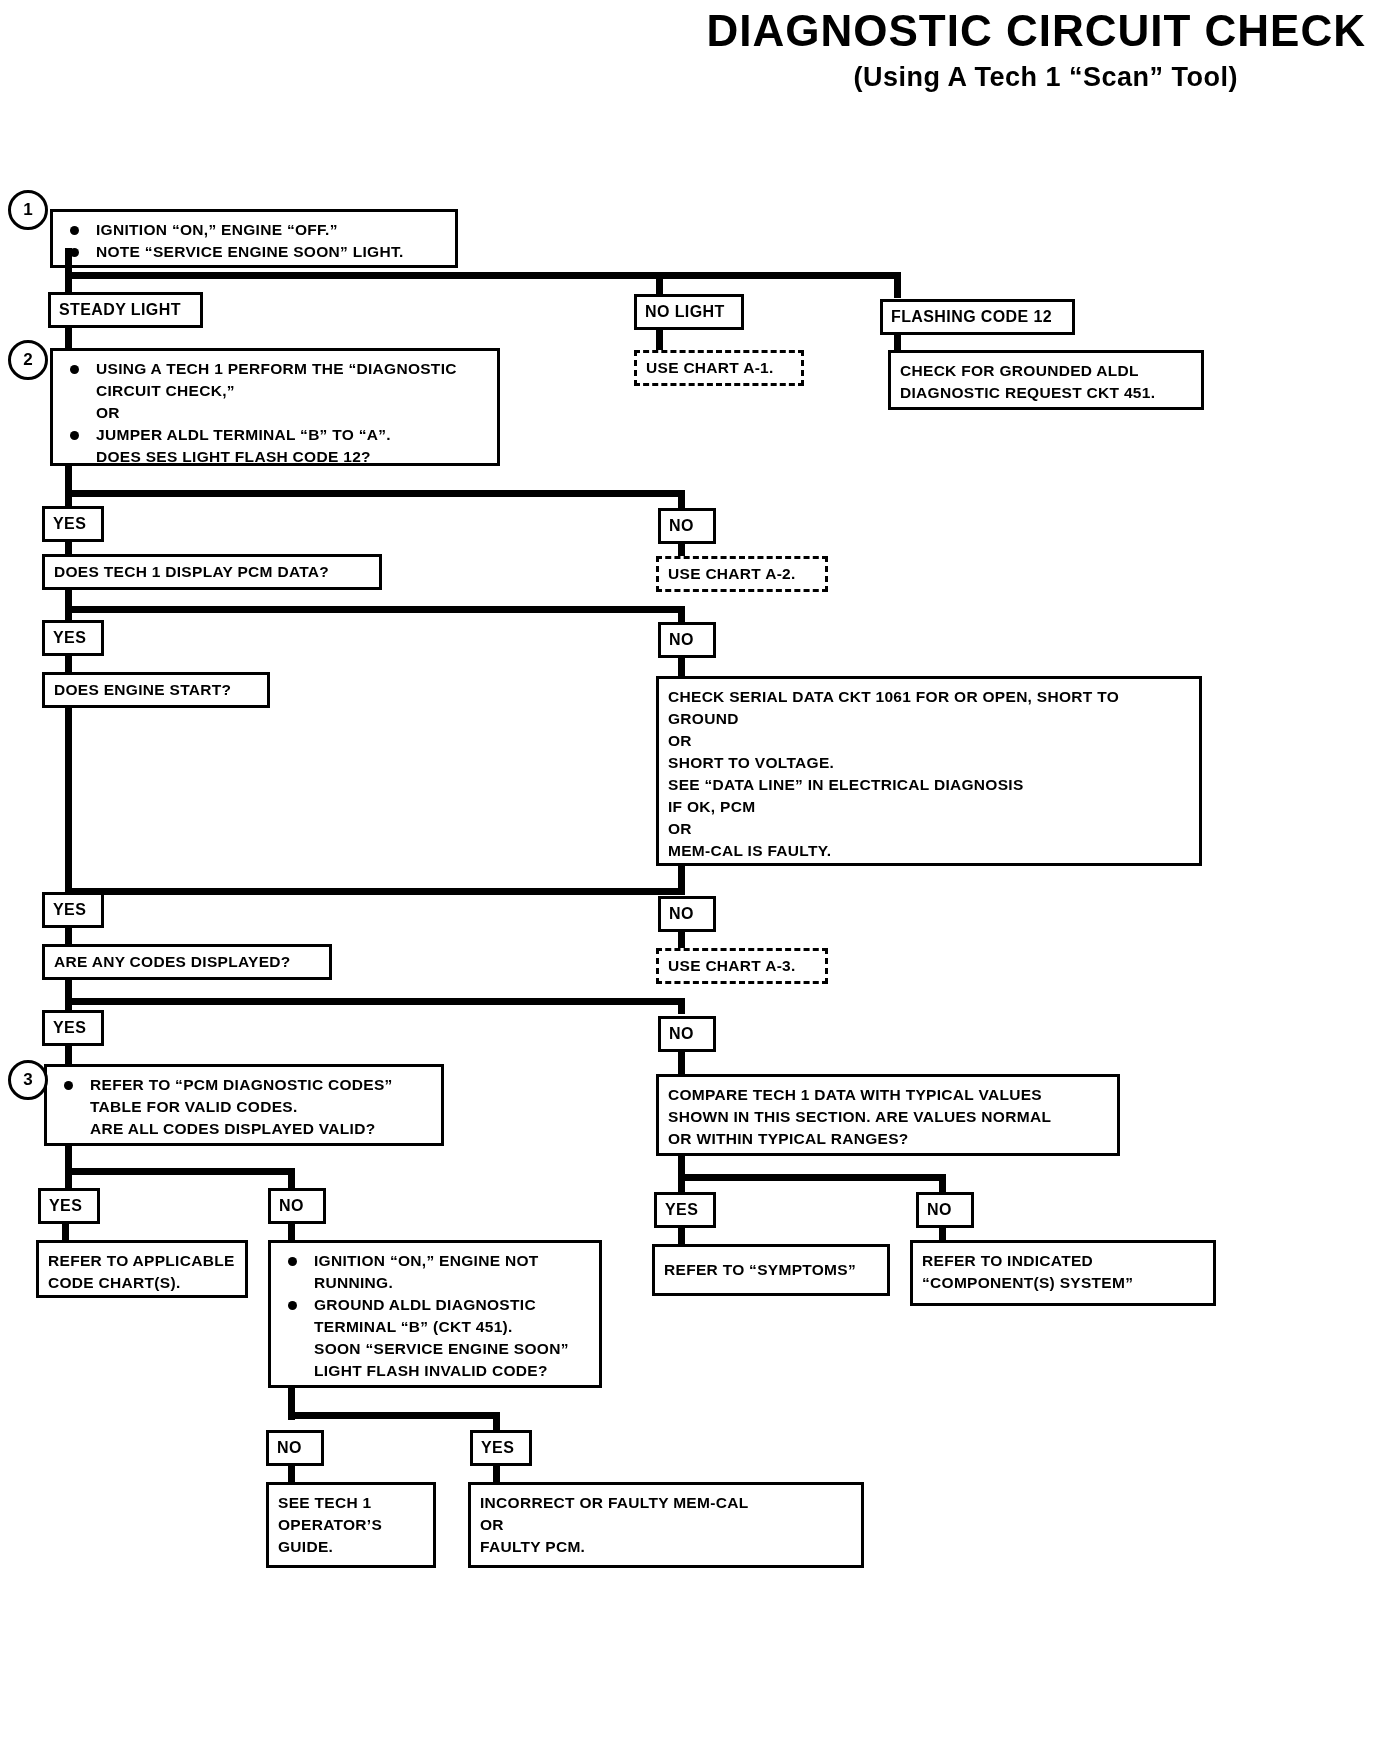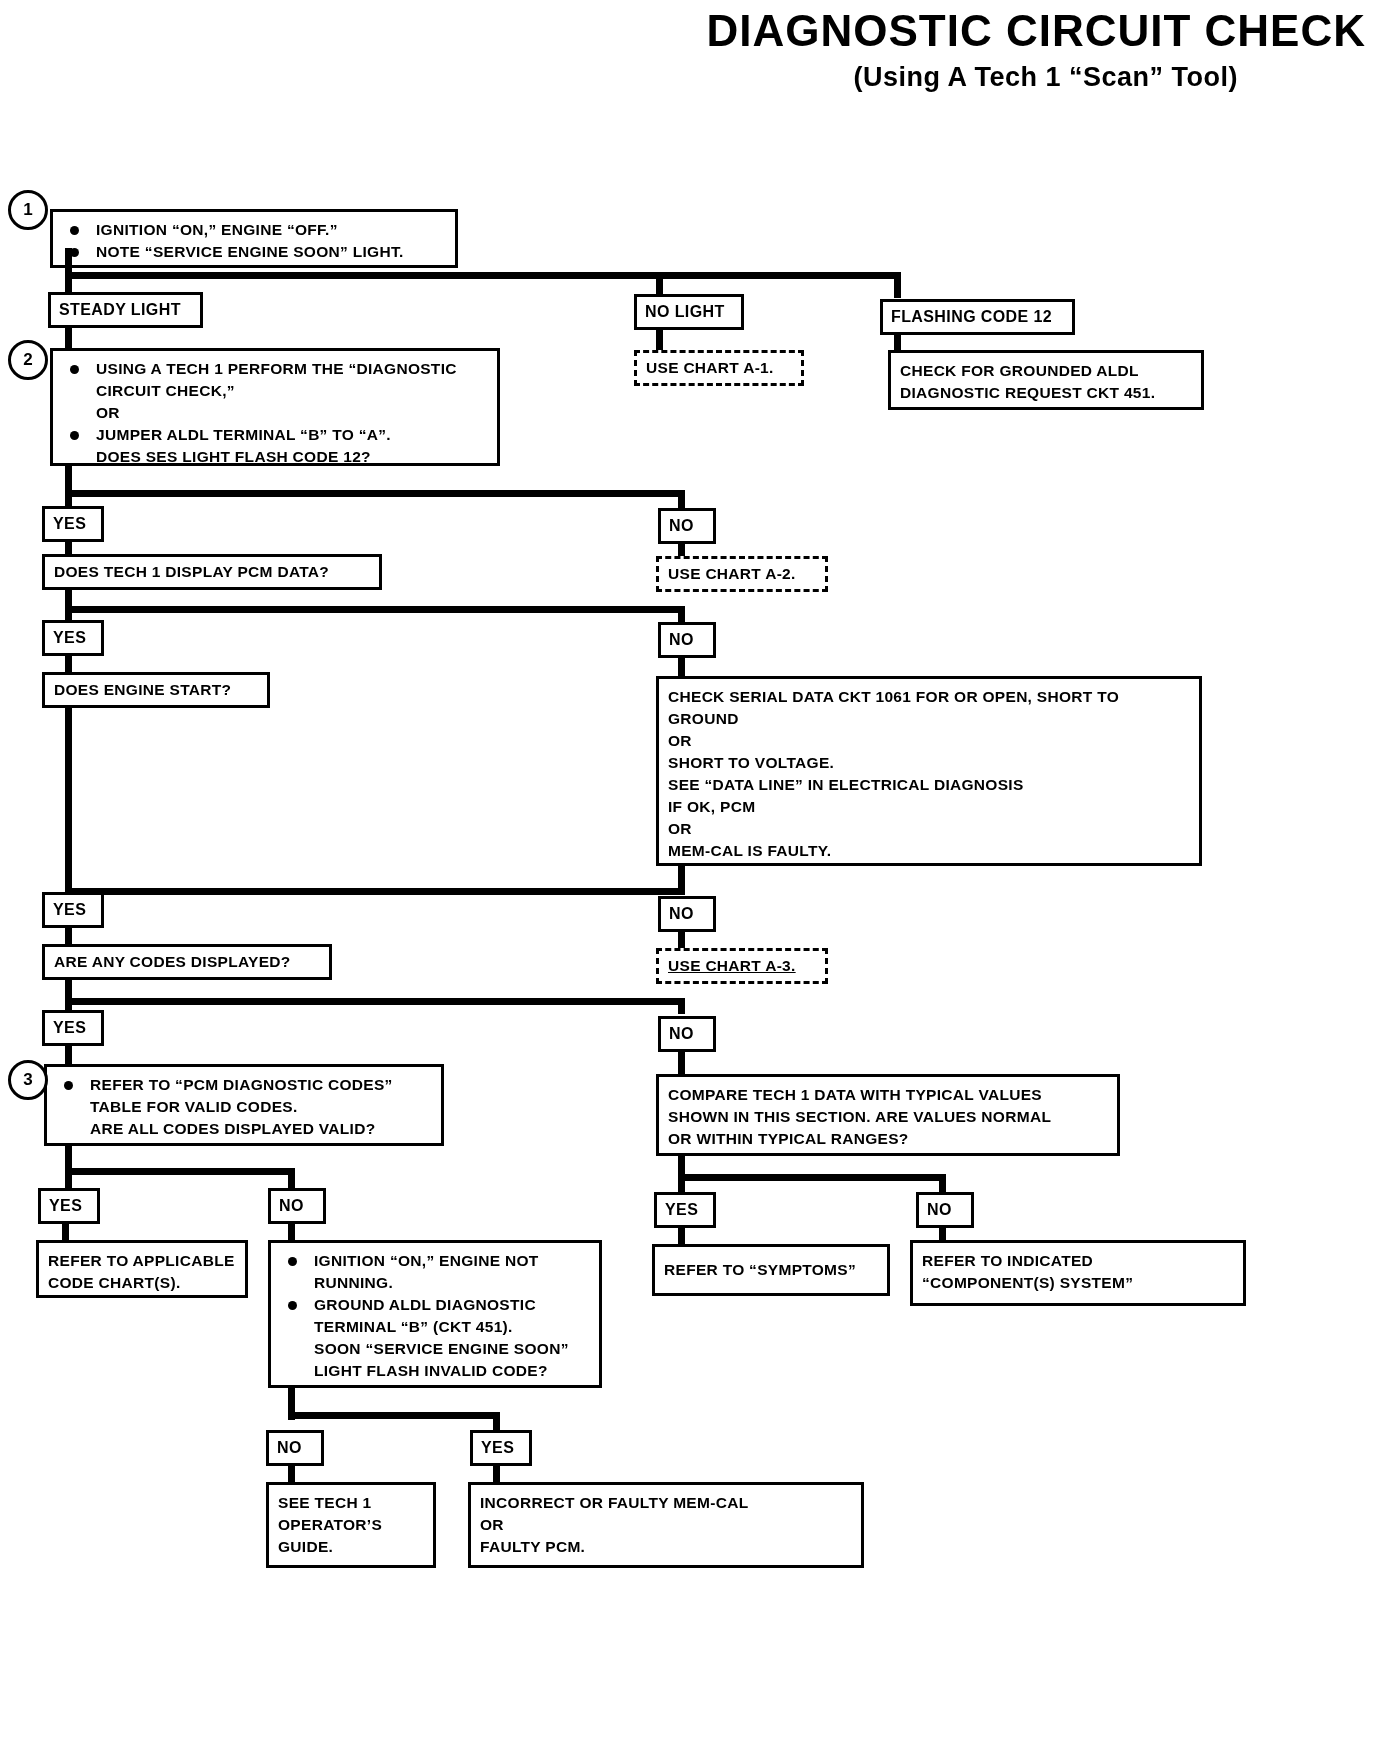--- a/index.html
+++ b/index.html
@@ -197,21 +197,21 @@
 
   <div class="label" style="left:42px; top:892px; width:62px;">YES</div>
   <div class="label" style="left:658px; top:896px; width:58px;">NO</div>
 
   <div class="v" style="left:65px; top:928px; height:16px;"></div>
   <div class="v" style="left:678px; top:932px; height:16px;"></div>
 
   <div class="box oneline" style="left:42px; top:944px; width:290px; height:36px; padding:0 9px;">
     <span>ARE ANY CODES DISPLAYED?</span>
   </div>
-  <div class="box dashed oneline" style="left:656px; top:948px; width:172px; height:36px; padding:0 9px;text-decoration:underline;">
+  <div class="box dashed oneline" style="left:656px; top:948px; width:172px; height:36px; padding:0 9px;">
     <span>USE CHART A-3.</span>
   </div>
 
   <div class="v" style="left:65px; top:980px; height:30px;"></div>
   <div class="h" style="left:65px; top:998px; width:620px;"></div>
   <div class="v" style="left:678px; top:998px; height:16px;"></div>
 
   <div class="label" style="left:42px; top:1010px; width:62px;">YES</div>
   <div class="label" style="left:658px; top:1016px; width:58px;">NO</div>
 
@@ -268,21 +268,21 @@
       <li class="nobullet">TERMINAL “B” (CKT 451).</li>
       <li class="nobullet">SOON “SERVICE ENGINE SOON”</li>
       <li class="nobullet">LIGHT FLASH INVALID CODE?</li>
     </ul>
   </div>
 
   <div class="box oneline" style="left:652px; top:1244px; width:238px; height:52px; padding:0 9px;">
     <span>REFER TO “SYMPTOMS”</span>
   </div>
 
-  <div class="box" style="left:910px; top:1240px; width:336px; height:66px;">
+  <div class="box" style="left:910px; top:1240px; width:306px; height:66px;">
     <div>REFER TO INDICATED</div>
     <div>“COMPONENT(S) SYSTEM”</div>
   </div>
 
   <div class="v" style="left:288px; top:1388px; height:32px;"></div>
   <div class="h" style="left:288px; top:1412px; width:212px;"></div>
   <div class="v" style="left:493px; top:1412px; height:22px;"></div>
 
   <div class="label" style="left:266px; top:1430px; width:58px;">NO</div>
   <div class="label" style="left:470px; top:1430px; width:62px;">YES</div>

